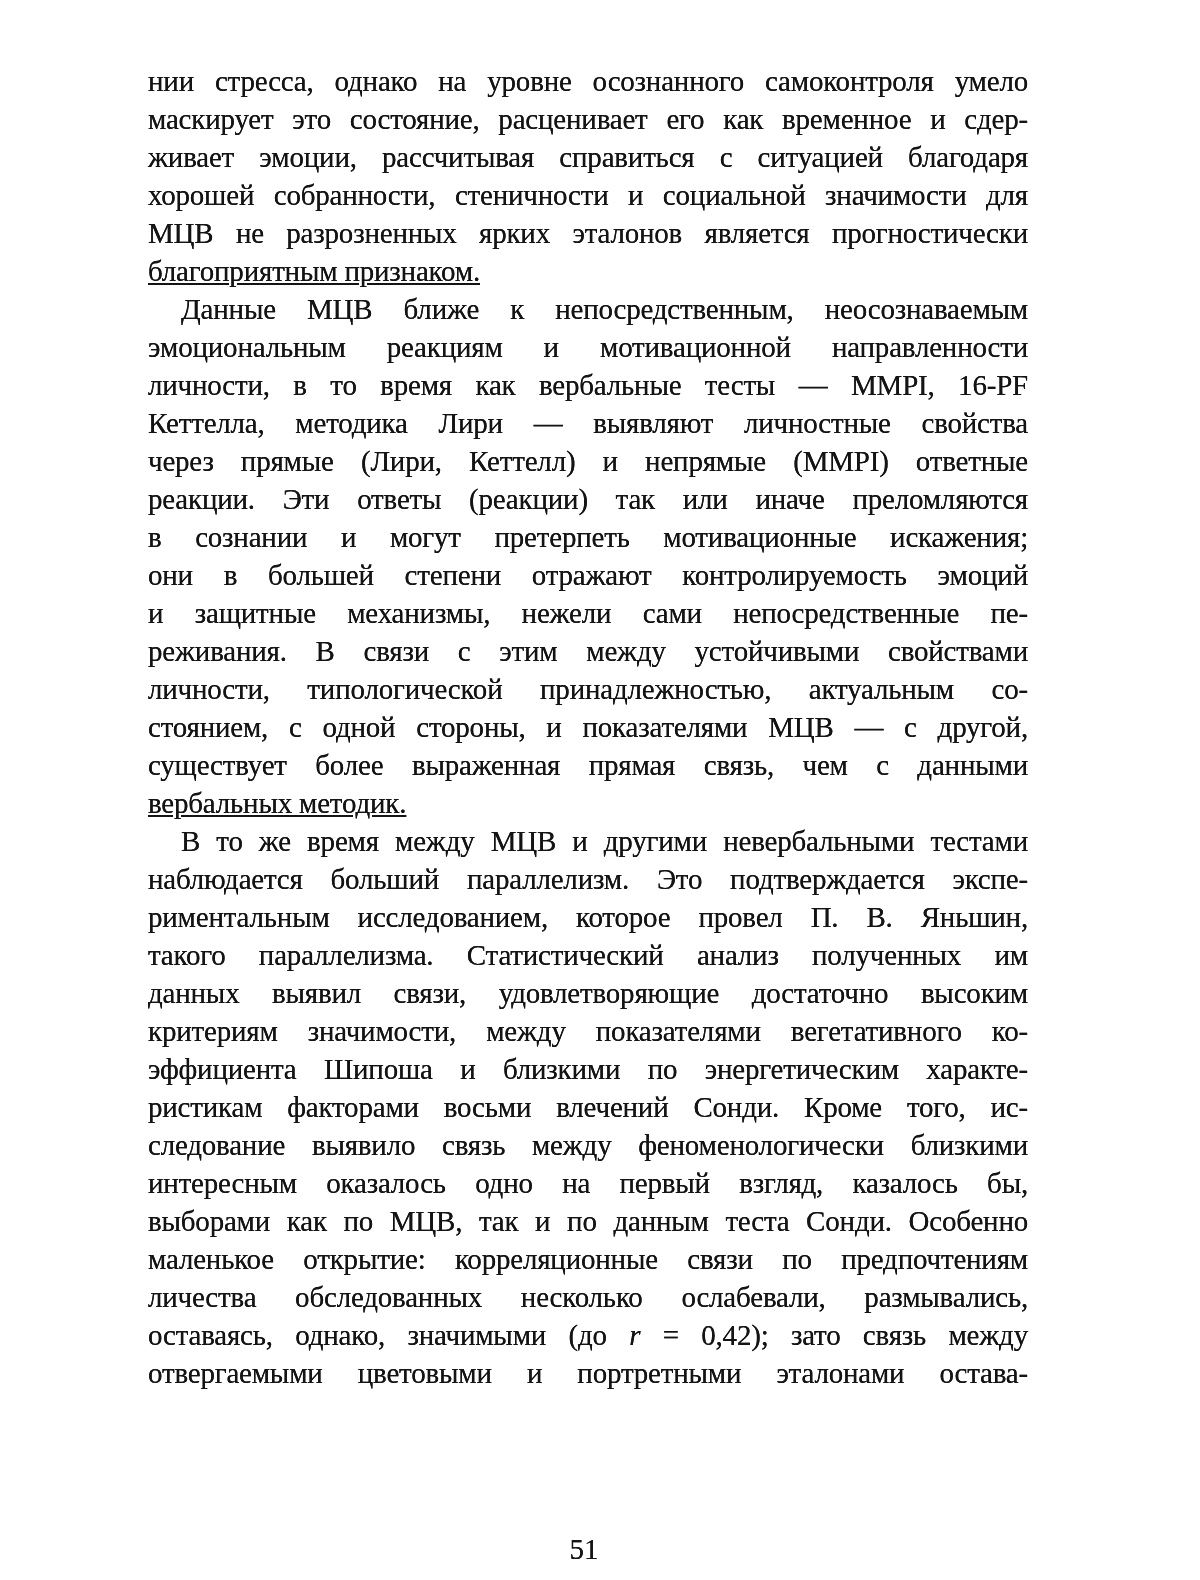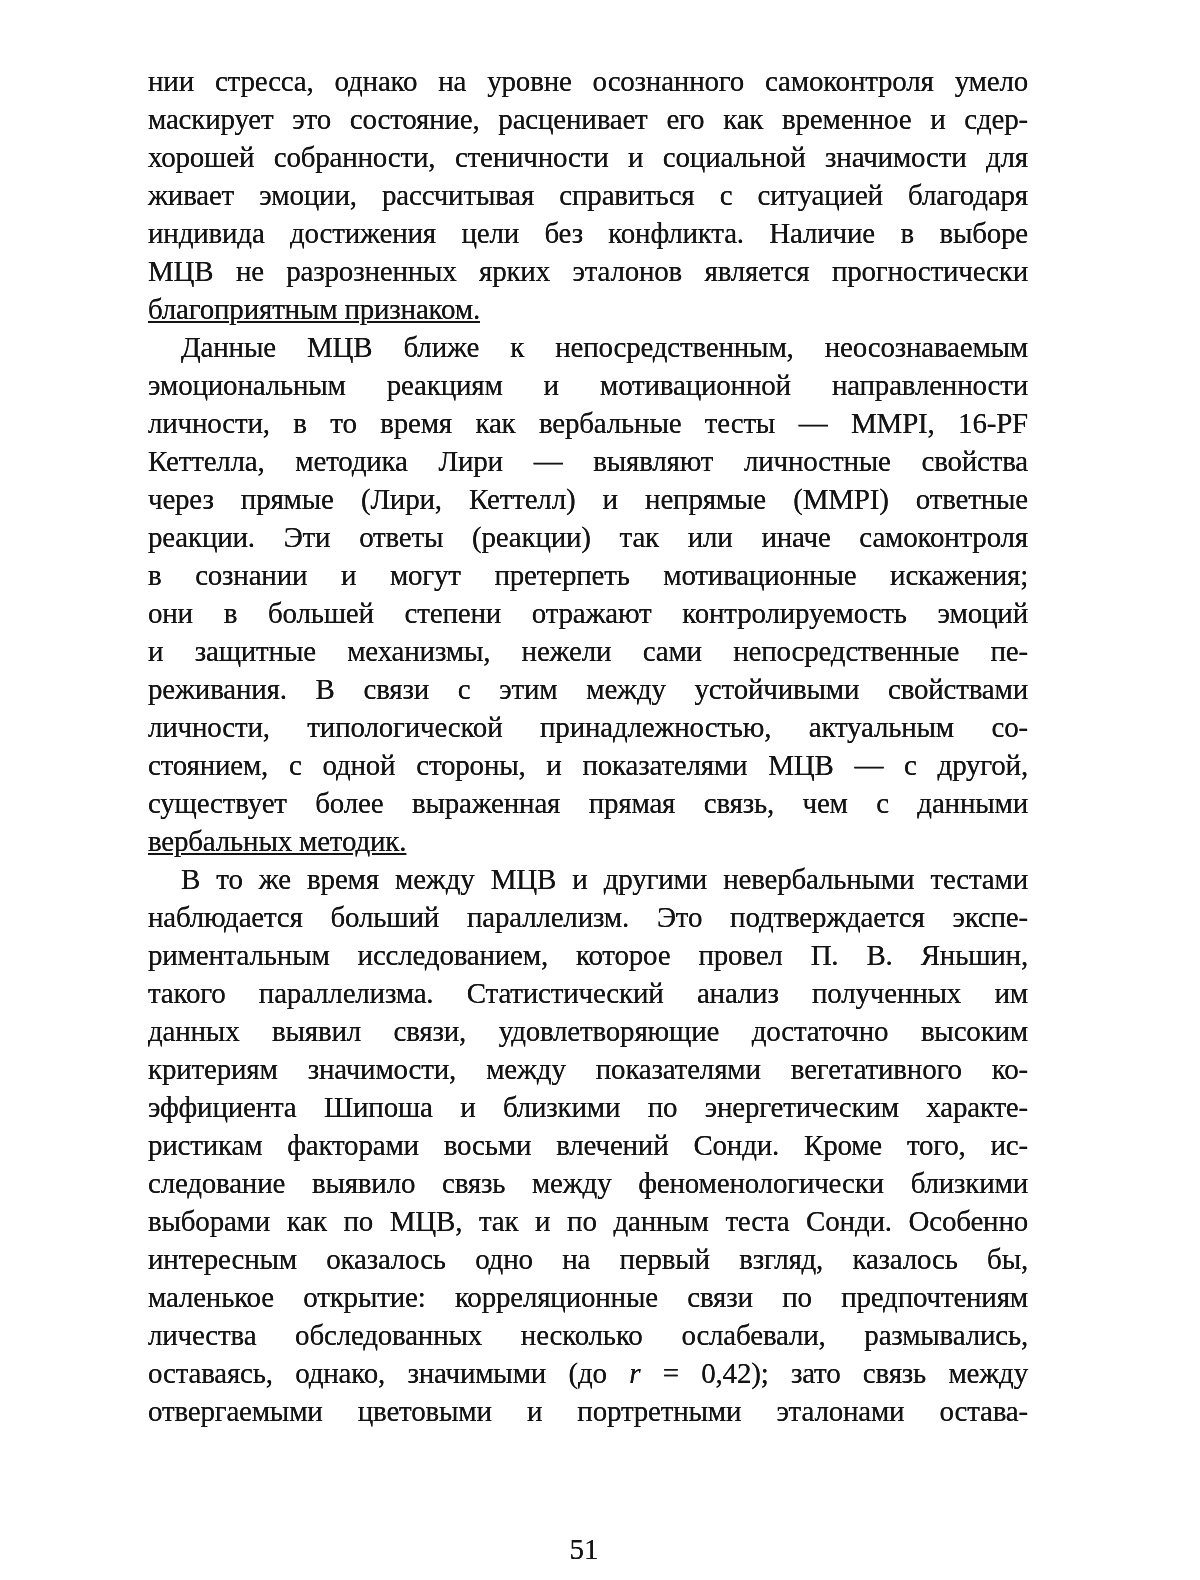--- a/index.html
+++ b/index.html
@@ -70,54 +70,53 @@
   }
 </style>
 </head>
 <body>
 
 <div class="page">
   <main class="text-block">
       <div class="paragraph">
         <div class="line">нии стресса, однако на уровне осознанного самоконтроля умело</div>
         <div class="line">маскирует это состояние, расценивает его как временное и сдер-</div>
+        <div class="line">живает эмоции, рассчитывая справиться с ситуацией благодаря</div>
         <div class="line">хорошей собранности, стеничности и социальной значимости для</div>
-        <div class="line">живает эмоции, рассчитывая справиться с ситуацией благодаря</div>
-        <div class="line">индивида достижения цели без конфликта. Наличие в выборе</div>
         <div class="line">МЦВ не разрозненных ярких эталонов является прогностически</div>
         <div class="line line-left">благоприятным признаком.</div>
       </div>
       <div class="paragraph">
         <div class="line indent">Данные МЦВ ближе к непосредственным, неосознаваемым</div>
         <div class="line">эмоциональным реакциям и мотивационной направленности</div>
         <div class="line">личности, в то время как вербальные тесты — MMPI, 16-PF</div>
         <div class="line">Кеттелла, методика Лири — выявляют личностные свойства</div>
         <div class="line">через прямые (Лири, Кеттелл) и непрямые (MMPI) ответные</div>
-        <div class="line">реакции. Эти ответы (реакции) так или иначе самоконтроля</div>
+        <div class="line">реакции. Эти ответы (реакции) так или иначе преломляются</div>
         <div class="line">в сознании и могут претерпеть мотивационные искажения;</div>
         <div class="line">они в большей степени отражают контролируемость эмоций</div>
         <div class="line">и защитные механизмы, нежели сами непосредственные пе-</div>
         <div class="line">реживания. В связи с этим между устойчивыми свойствами</div>
         <div class="line">личности, типологической принадлежностью, актуальным со-</div>
         <div class="line">стоянием, с одной стороны, и показателями МЦВ — с другой,</div>
         <div class="line">существует более выраженная прямая связь, чем с данными</div>
         <div class="line line-left">вербальных методик.</div>
       </div>
       <div class="paragraph">
         <div class="line indent">В то же время между МЦВ и другими невербальными тестами</div>
         <div class="line">наблюдается больший параллелизм. Это подтверждается экспе-</div>
         <div class="line">риментальным исследованием, которое провел П. В. Яньшин,</div>
         <div class="line">такого параллелизма. Статистический анализ полученных им</div>
         <div class="line">данных выявил связи, удовлетворяющие достаточно высоким</div>
         <div class="line">критериям значимости, между показателями вегетативного ко-</div>
         <div class="line">эффициента Шипоша и близкими по энергетическим характе-</div>
         <div class="line">ристикам факторами восьми влечений Сонди. Кроме того, ис-</div>
         <div class="line">следование выявило связь между феноменологически близкими</div>
+        <div class="line">интересным оказалось одно на первый взгляд, казалось бы,</div>
         <div class="line">выборами как по МЦВ, так и по данным теста Сонди. Особенно</div>
-        <div class="line">интересным оказалось одно на первый взгляд, казалось бы,</div>
         <div class="line">маленькое открытие: корреляционные связи по предпочтениям</div>
         <div class="line">личества обследованных несколько ослабевали, размывались,</div>
         <div class="line">оставаясь, однако, значимыми (до <span class="seg-italic">r</span> = 0,42); зато связь между</div>
         <div class="line">отвергаемыми цветовыми и портретными эталонами остава-</div>
       </div>
     </main>
   <div class="page-number">51</div>
 </div>
 
 </body></html>

